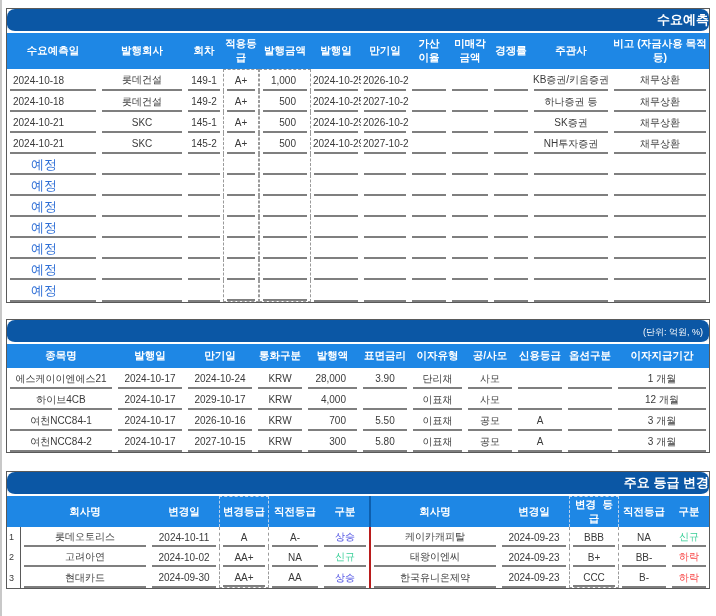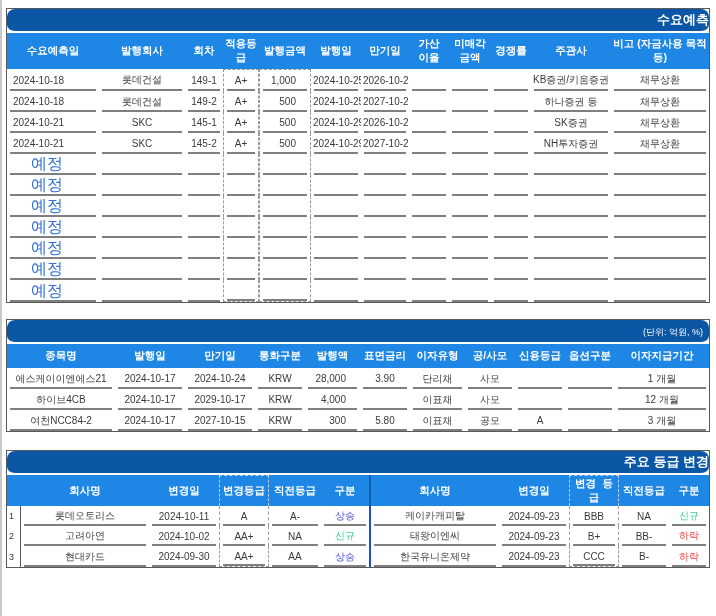--- a/index.html
+++ b/index.html
@@ -51,26 +51,26 @@
   td.dl{border-left:1px dashed #9a9a9a;}
   td.dr{border-right:1px dashed #9a9a9a;}
   td.dt{border-top:1px dashed #9a9a9a;}
   td.dbot{border-bottom:1px dashed #9a9a9a;}
   th.hdl{border-left:1px dashed #bcd2ec;}
   th.hdr{border-right:1px dashed #bcd2ec;}
   th.hdt{border-top:1px dashed #bcd2ec;font-family:Liberation Mono, monospace;}
 
   td.ra{text-align:right;padding-right:14px;}
   td.first-col{text-align:left;padding-left:6px;}
-  td.sched{color:var(--scheduled_text);text-align:left;padding-left:24px;font-size:16px;}
+  td.sched{color:var(--scheduled_text);text-align:left;padding-left:24px;font-size:13px;}
   td.c-up{color:var(--up);}
   td.c-new{color:var(--new);}
   td.c-down{color:var(--down);}
   td.numcol{border-right:1px solid #5a5a5a;font-size:9px;text-align:left;padding-left:2px;}
-  td.vdiv{border-left:2px solid #1d4ed8;}
+  td.vdiv{border-left:2px solid #b91c1c;}
   th.vdiv{border-left:2px solid #0d5fae;}
 </style>
 </head>
 <body>
 
 <div class="edge"></div>
 
 <div class="page">
 
   <section class="tbl-section sec1">
@@ -323,20 +323,33 @@
             <td>KRW</td>
             <td class="ra">4,000</td>
             <td></td>
             <td>이표채</td>
             <td>사모</td>
             <td></td>
             <td></td>
             <td>12 개월</td>
           </tr>
           <tr>
+            <td>여천NCC84-1</td>
+            <td>2024-10-17</td>
+            <td>2026-10-16</td>
+            <td>KRW</td>
+            <td class="ra">700</td>
+            <td>5.50</td>
+            <td>이표채</td>
+            <td>공모</td>
+            <td>A</td>
+            <td></td>
+            <td>3 개월</td>
+          </tr>
+          <tr>
             <td>여천NCC84-2</td>
             <td>2024-10-17</td>
             <td>2027-10-15</td>
             <td>KRW</td>
             <td class="ra">300</td>
             <td>5.80</td>
             <td>이표채</td>
             <td>공모</td>
             <td>A</td>
             <td></td>

